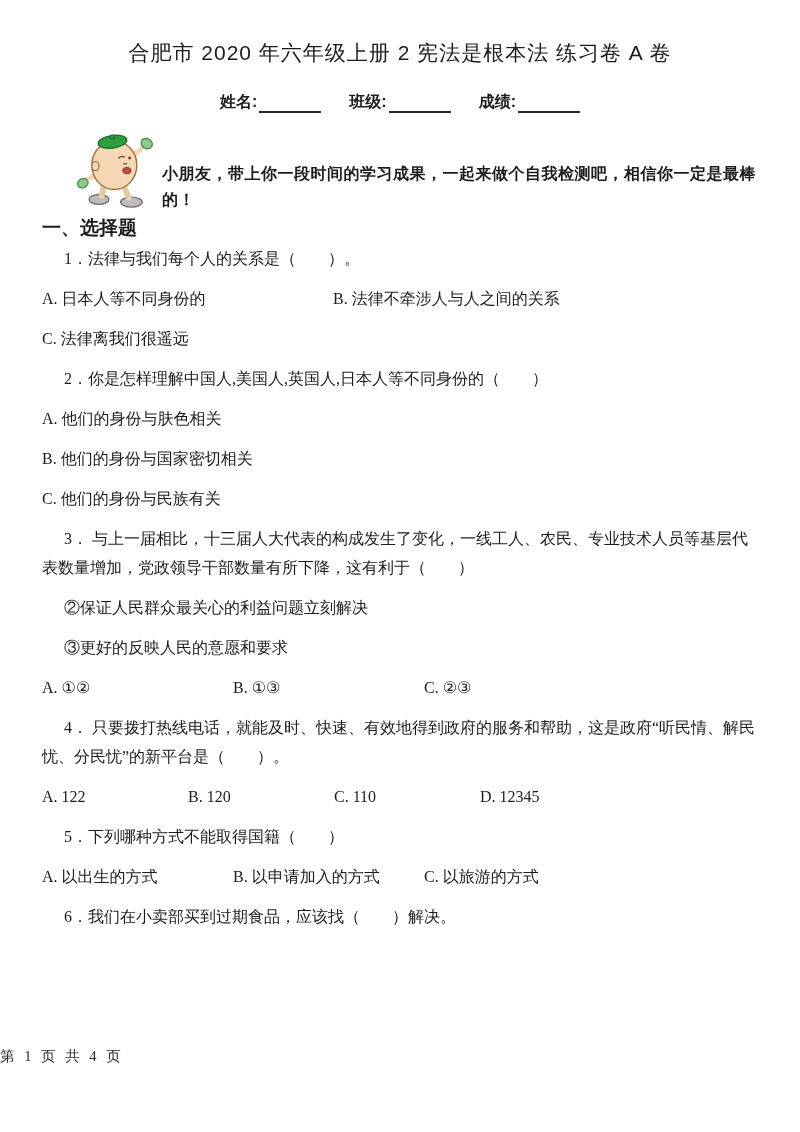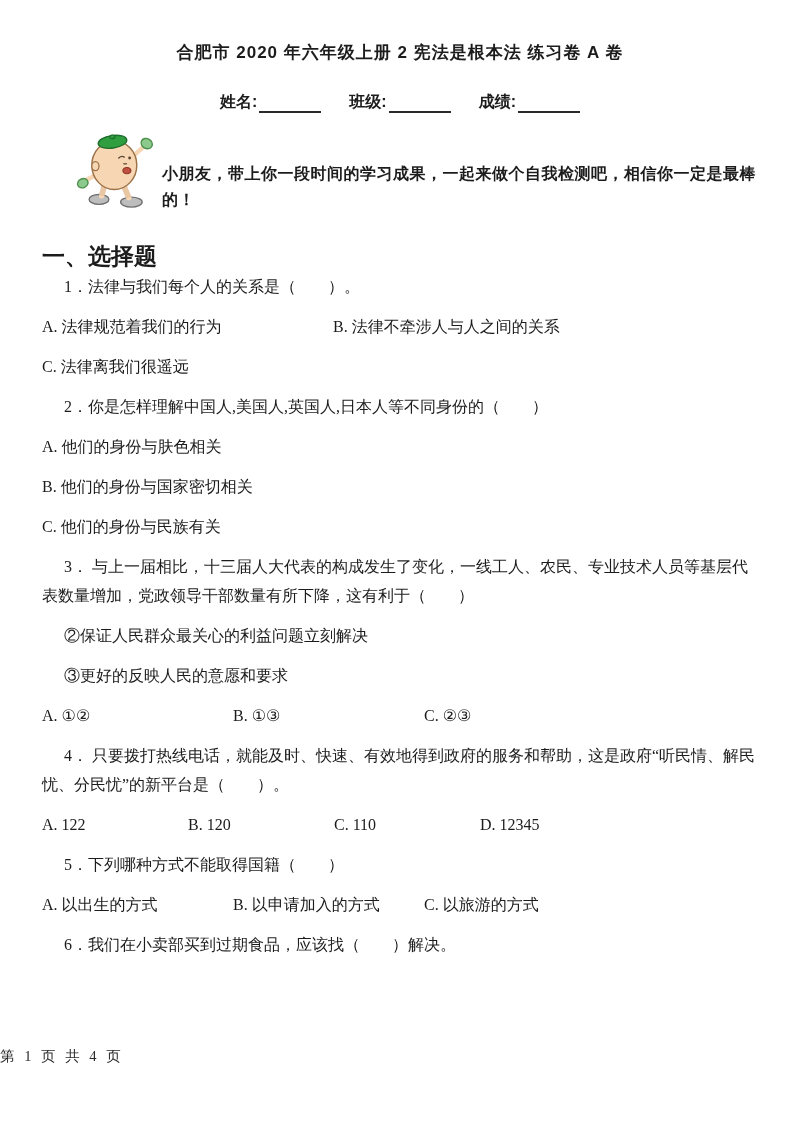--- a/index.html
+++ b/index.html
@@ -12,22 +12,22 @@
     background: #ffffff;
     color: #1c1c1c;
     font-family: "Liberation Serif", "DejaVu Serif", serif;
     font-size: 16px;
     overflow: hidden;
     padding: 38px 42px 0 42px;
   }
   .doc-title {
     text-align: center;
     font-family: "Liberation Sans", "DejaVu Sans", sans-serif;
-    font-weight: bold;
-    font-size: 17px;
+    font-weight: normal;
+    font-size: 21px;
     line-height: 30px;
     letter-spacing: 1px;
   }
   .fields-row {
     margin-top: 24px;
     display: flex;
     justify-content: center;
     gap: 28px;
     font-family: "Liberation Sans", "DejaVu Sans", sans-serif;
     font-weight: bold;
@@ -49,24 +49,23 @@
   }
   .mascot { flex: 0 0 auto; margin-left: 30px; }
   .welcome {
     font-weight: bold;
     font-size: 16px;
     line-height: 26px;
     padding-bottom: 2px;
     letter-spacing: 0.5px;
   }
   .section-heading {
-    margin-top: 28px;
     font-family: "Liberation Sans", "DejaVu Sans", sans-serif;
     font-weight: bold;
-    font-size: 23px;
+    font-size: 19px;
     line-height: 26px;
   }
   .line { line-height: 29px; margin-bottom: 11px; }
   .stem { margin-top: 3px; text-indent: 22px; }
   .subitem { text-indent: 22px; }
   .opt-row { display: flex; }
   .opt { display: inline-block; }
   .w290 { width: 291px; }
   .w190 { width: 191px; }
   .w145 { width: 146px; }
@@ -132,21 +131,21 @@
       </svg>
     </span>
     <div class="welcome">小朋友，带上你一段时间的学习成果，一起来做个自我检测吧，相信你一定是最棒的！</div>
   </div>
 
   <div class="section-heading">一、选择题</div>
 
   <div>
     <p class="line stem">1．法律与我们每个人的关系是（　　）。</p>
     <div class="line opt-row">
-      <span class="opt w290">A. 法律规范着我们的行为</span>
+      <span class="opt w290">A. 日本人等不同身份的</span>
       <span class="opt">B. 法律不牵涉人与人之间的关系</span>
     </div>
     <div class="line opt-row">
       <span class="opt">C. 法律离我们很遥远</span>
     </div>
   </div>
 
   <div>
     <p class="line stem">2．你是怎样理解中国人,美国人,英国人,日本人等不同身份的（　　）</p>
     <p class="line">A. 他们的身份与肤色相关</p>

